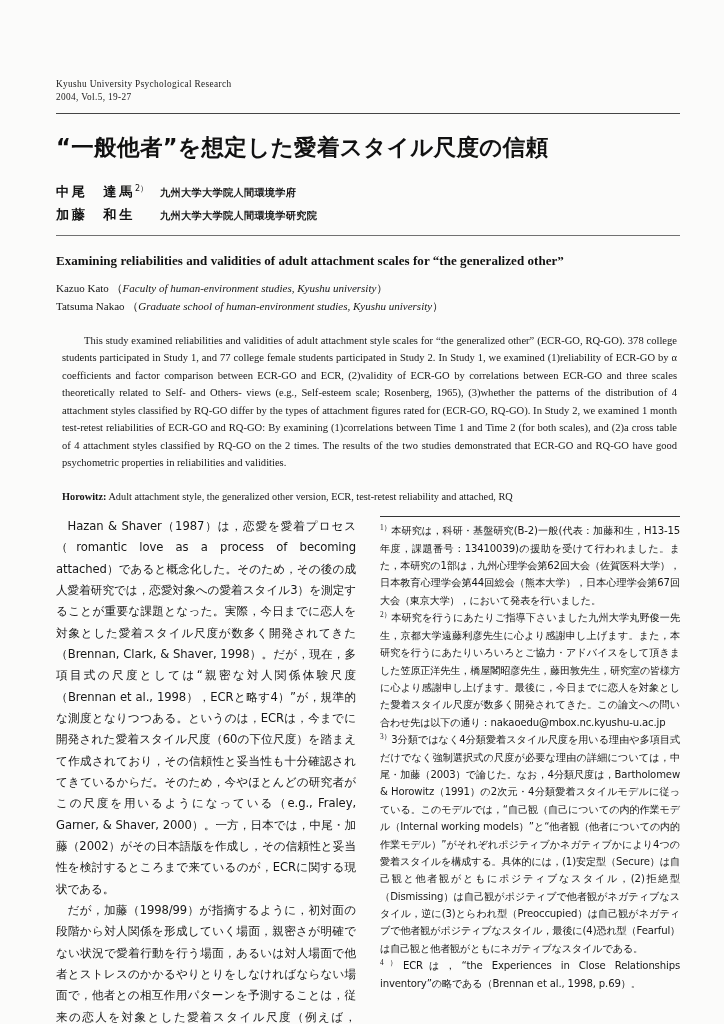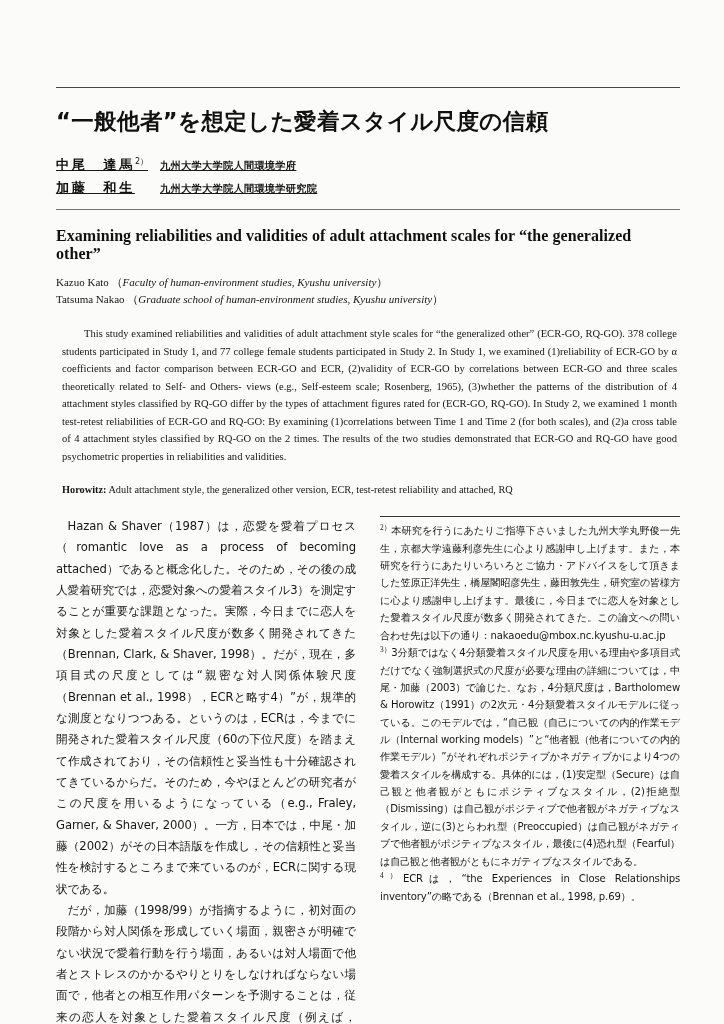--- a/index.html
+++ b/index.html
@@ -71,21 +71,20 @@
   }
   .jp-title .sup {
     font-size: 10px;
     vertical-align: super;
     font-weight: 400;
   }
 
   
   .jp-authors {
     margin-top: 16px;
-    text-decoration: underline;
   }
   .jp-author-row {
     display: flex;
     align-items: baseline;
     font-family: "DejaVu Sans", "Liberation Sans", sans-serif;
     line-height: 1.75;
   }
   .jp-author-name {
     font-size: 13.2px;
     font-weight: 700;
@@ -102,21 +101,21 @@
   .jp-author-affil {
     font-size: 10.2px;
     font-weight: 600;
     letter-spacing: 0.3px;
     color: #1a1a1a;
   }
 
   
   .en-title {
     margin-top: 17px;
-    font-size: 16px;
+    font-size: 13px;
     font-weight: 700;
     letter-spacing: 0.05px;
     color: #111;
   }
   .en-authors {
     margin-top: 11px;
     font-size: 11px;
     line-height: 1.62;
     color: #151515;
   }
@@ -202,20 +201,24 @@
 </style>
 </head>
 <body>
 
 <div class="page"></div>
 
 <div class="sheet">
 
   <div class="inner">
 
+    <div class="journal">
+      <div>Kyushu University Psychological Research</div>
+      <div>2004, Vol.5, 19-27</div>
+    </div>
 
     <div class="rule"></div>
 
     <div class="jp-title">
       <div>“一般他者”を想定した愛着スタイル尺度の信頼</div>
     </div>
 
     <div class="jp-authors">
       <div class="jp-author-row">
         <span class="jp-author-name"><span>中尾　達馬</span><span class="sup">2）</span></span>
@@ -258,20 +261,21 @@
     <div class="col">
       <div class="jp-body">
         <p>Hazan &amp; Shaver（1987）は，恋愛を愛着プロセス（romantic love as a process of becoming attached）であると概念化した。そのため，その後の成人愛着研究では，恋愛対象への愛着スタイル3）を測定することが重要な課題となった。実際，今日までに恋人を対象とした愛着スタイル尺度が数多く開発されてきた（Brennan, Clark, &amp; Shaver, 1998）。だが，現在，多項目式の尺度としては“親密な対人関係体験尺度（Brennan et al., 1998），ECRと略す4）”が，規準的な測度となりつつある。というのは，ECRは，今までに開発された愛着スタイル尺度（60の下位尺度）を踏まえて作成されており，その信頼性と妥当性も十分確認されてきているからだ。そのため，今やほとんどの研究者がこの尺度を用いるようになっている（e.g., Fraley, Garner, &amp; Shaver, 2000）。一方，日本では，中尾・加藤（2002）がその日本語版を作成し，その信頼性と妥当性を検討するところまで来ているのが，ECRに関する現状である。</p>
         <p>だが，加藤（1998/99）が指摘するように，初対面の段階から対人関係を形成していく場面，親密さが明確でない状況で愛着行動を行う場面，あるいは対人場面で他者とストレスのかかるやりとりをしなければならない場面で，他者との相互作用パターンを予測することは，従来の恋人を対象とした愛着スタイル尺度（例えば，ECR）では困難であろう。むしろ，一般化された他者</p>
       </div>
     </div>
 
     <div class="col">
       <div class="fn-rule"></div>
       <div class="footnotes">
+        <p><span class="fnum">1）</span><span>本研究は，科研・基盤研究(B-2)一般(代表：加藤和生，H13-15年度，課題番号：13410039)の援助を受けて行われました。また，本研究の1部は，九州心理学会第62回大会（佐賀医科大学），日本教育心理学会第44回総会（熊本大学），日本心理学会第67回大会（東京大学），において発表を行いました。</span></p>
         <p><span class="fnum">2）</span><span>本研究を行うにあたりご指導下さいました九州大学丸野俊一先生，京都大学遠藤利彦先生に心より感謝申し上げます。また，本研究を行うにあたりいろいろとご協力・アドバイスをして頂きました笠原正洋先生，橋屋閣昭彦先生，藤田敦先生，研究室の皆様方に心より感謝申し上げます。最後に，今日までに恋人を対象とした愛着スタイル尺度が数多く開発されてきた。この論文への問い合わせ先は以下の通り：nakaoedu@mbox.nc.kyushu-u.ac.jp</span></p>
         <p><span class="fnum">3）</span><span>3分類ではなく4分類愛着スタイル尺度を用いる理由や多項目式だけでなく強制選択式の尺度が必要な理由の詳細については，中尾・加藤（2003）で論じた。なお，4分類尺度は，Bartholomew &amp; Horowitz（1991）の2次元・4分類愛着スタイルモデルに従っている。このモデルでは，“自己観（自己についての内的作業モデル（Internal working models）”と“他者観（他者についての内的作業モデル）”がそれぞれポジティブかネガティブかにより4つの愛着スタイルを構成する。具体的には，(1)安定型（Secure）は自己観と他者観がともにポジティブなスタイル，(2)拒絶型（Dismissing）は自己観がポジティブで他者観がネガティブなスタイル，逆に(3)とらわれ型（Preoccupied）は自己観がネガティブで他者観がポジティブなスタイル，最後に(4)恐れ型（Fearful）は自己観と他者観がともにネガティブなスタイルである。</span></p>
         <p><span class="fnum">4）</span><span>ECRは，“the Experiences in Close Relationships inventory”の略である（Brennan et al., 1998, p.69）。</span></p>
       </div>
     </div>
 
   </div>
 
 </div>
 

